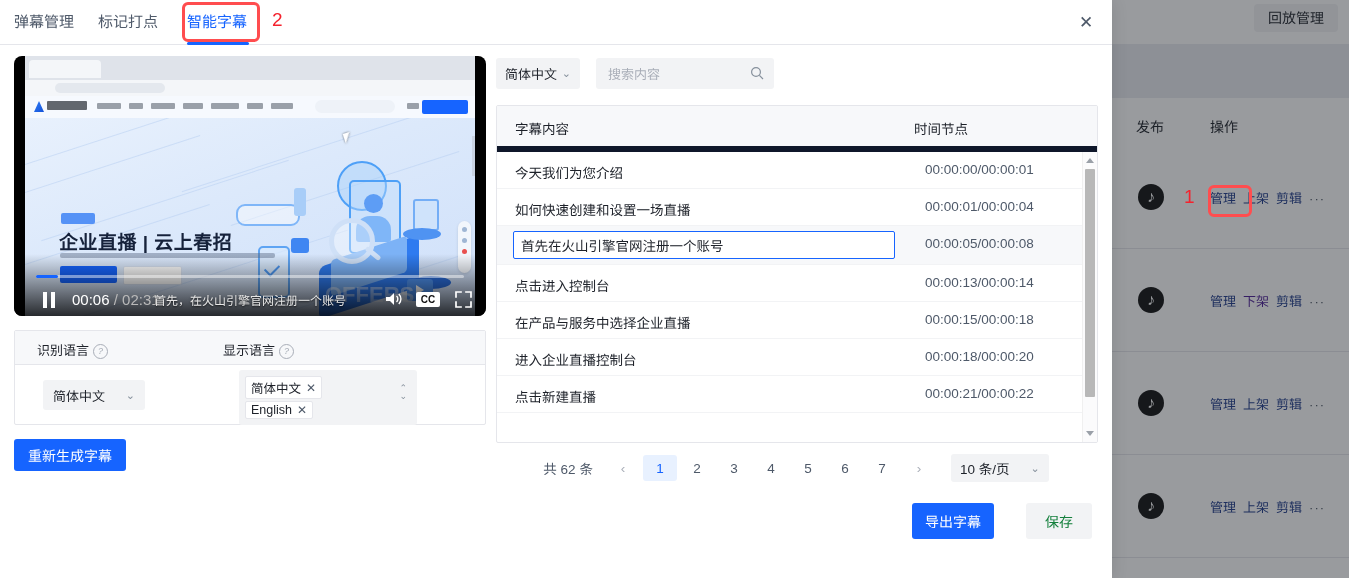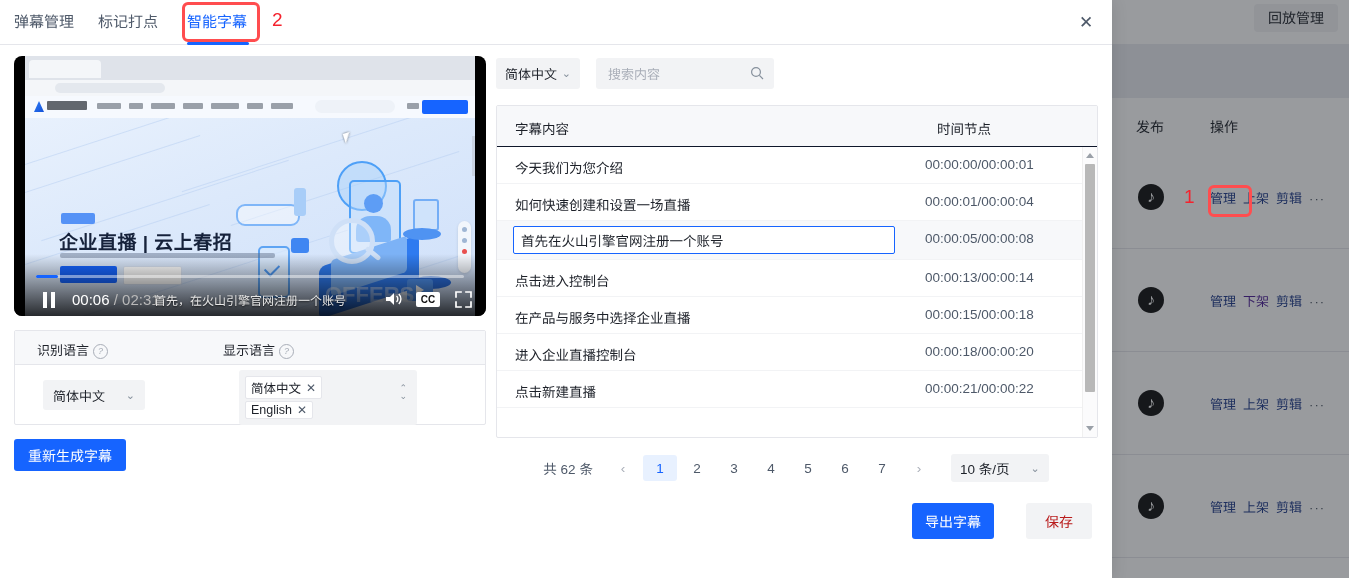--- a/index.html
+++ b/index.html
@@ -154,21 +154,21 @@
   .right{position:absolute;left:496px;top:58px;width:600px;}
   .filter-sel{position:absolute;left:0;top:0;width:84px;height:31px;background:#f2f3f5;border-radius:3px;
     display:flex;align-items:center;padding:0 9px;box-sizing:border-box;font-size:13px;color:#1d2129;cursor:pointer;}
   .search-wrap{position:absolute;left:100px;top:0;width:178px;height:31px;background:#f2f3f5;border-radius:3px;}
   .search-inp{position:absolute;left:10px;top:0;width:130px;height:31px;border:none;background:transparent;
     outline:none;font-size:13px;color:#6d28d9;font-family:"Liberation Sans",sans-serif;}
   .search-inp::placeholder{color:#a9aeb8;}
   .mag{position:absolute;right:10px;top:8px;width:14px;height:14px;}
 
   .table{position:absolute;left:0;top:47px;width:600px;border:1px solid #e5e6eb;border-radius:2px;overflow:hidden;}
-  .thead{height:40px;background:#f7f8fa;position:relative;border-bottom:1px solid #0f172a;}
+  .thead{height:40px;background:#f7f8fa;position:relative;border-bottom:6px solid #0f172a;}
   .thead span{position:absolute;top:12px;font-size:13.5px;color:#1d2129;}
   .tbody{position:relative;height:290px;overflow:hidden;}
   .trow{position:relative;height:36px;border-bottom:1px solid #f2f3f5;background:#fff;}
   .trow .txt{position:absolute;left:18px;top:10px;font-size:13.5px;color:#1d2129;}
   .trow .time{position:absolute;left:428px;top:10px;font-size:13.5px;color:#4e5969;}
   .trow.editing{background:#f7f8fa;height:38px;}
   .edit-inp{position:absolute;left:16px;top:5px;width:382px;height:28px;border:1px solid #1664ff;border-radius:2px;
     background:#fff;font-size:13.5px;color:#1d2129;padding:0 7px;box-sizing:border-box;outline:none;
     font-family:"Liberation Sans",sans-serif;}
   .vscroll{position:absolute;right:0;top:0;width:14px;height:290px;background:#fbfbfc;border-left:1px solid #f0f0f0;}
@@ -183,21 +183,21 @@
   .pbtn{min-width:26px;height:26px;display:flex;align-items:center;justify-content:center;font-size:13.5px;
     color:#4e5969;border-radius:3px;cursor:pointer;padding:0 4px;}
   .pbtn.active{background:#e8f1ff;color:#1664ff;}
   .pbtn.nav{color:#a9aeb8;}
   .psize{margin-left:12px;height:28px;background:#f2f3f5;border-radius:3px;display:flex;align-items:center;
     padding:0 9px;font-size:13.5px;color:#1d2129;cursor:pointer;gap:21px;}
 
   .actions{position:absolute;left:0;top:445px;width:600px;height:36px;}
   .btn-primary{position:absolute;right:102px;top:0;width:82px;height:36px;background:#1664ff;color:#fff;border:none;
     border-radius:3px;font-size:14px;cursor:pointer;font-family:"Liberation Sans",sans-serif;}
-  .btn-disabled{position:absolute;right:4px;top:0;width:66px;height:36px;background:#f2f3f5;color:#b91c1c;border:none;
+  .btn-disabled{position:absolute;right:4px;top:0;width:66px;height:36px;background:#f2f3f5;color:#15803d;border:none;
     border-radius:3px;font-size:14px;cursor:not-allowed;font-family:Liberation Serif, serif;}
 </style>
 </head>
 <body>
 
 <div id="root">
 
   <div class="bg-page">
     <div class="bg-topbar">
       <div class="bg-btn">回放管理</div>
@@ -406,21 +406,21 @@
           <svg viewBox="0 0 14 14" width="14" height="14">
             <circle cx="6" cy="6" r="4.4" stroke="#86909c" stroke-width="1.2" fill="none"></circle>
             <line x1="9.4" y1="9.4" x2="13" y2="13" stroke="#86909c" stroke-width="1.2"></line>
           </svg>
         </span>
       </div>
 
       <div class="table">
         <div class="thead">
           <span style="left:18px;">字幕内容</span>
-          <span style="left:440px;">时间节点</span>
+          <span style="left:417px;">时间节点</span>
         </div>
 
         <div class="tbody">
 
           <div class="trow">
             <span class="txt">今天我们为您介绍</span>
             <span class="time">00:00:00/00:00:01</span>
           </div>
 
           <div class="trow">

